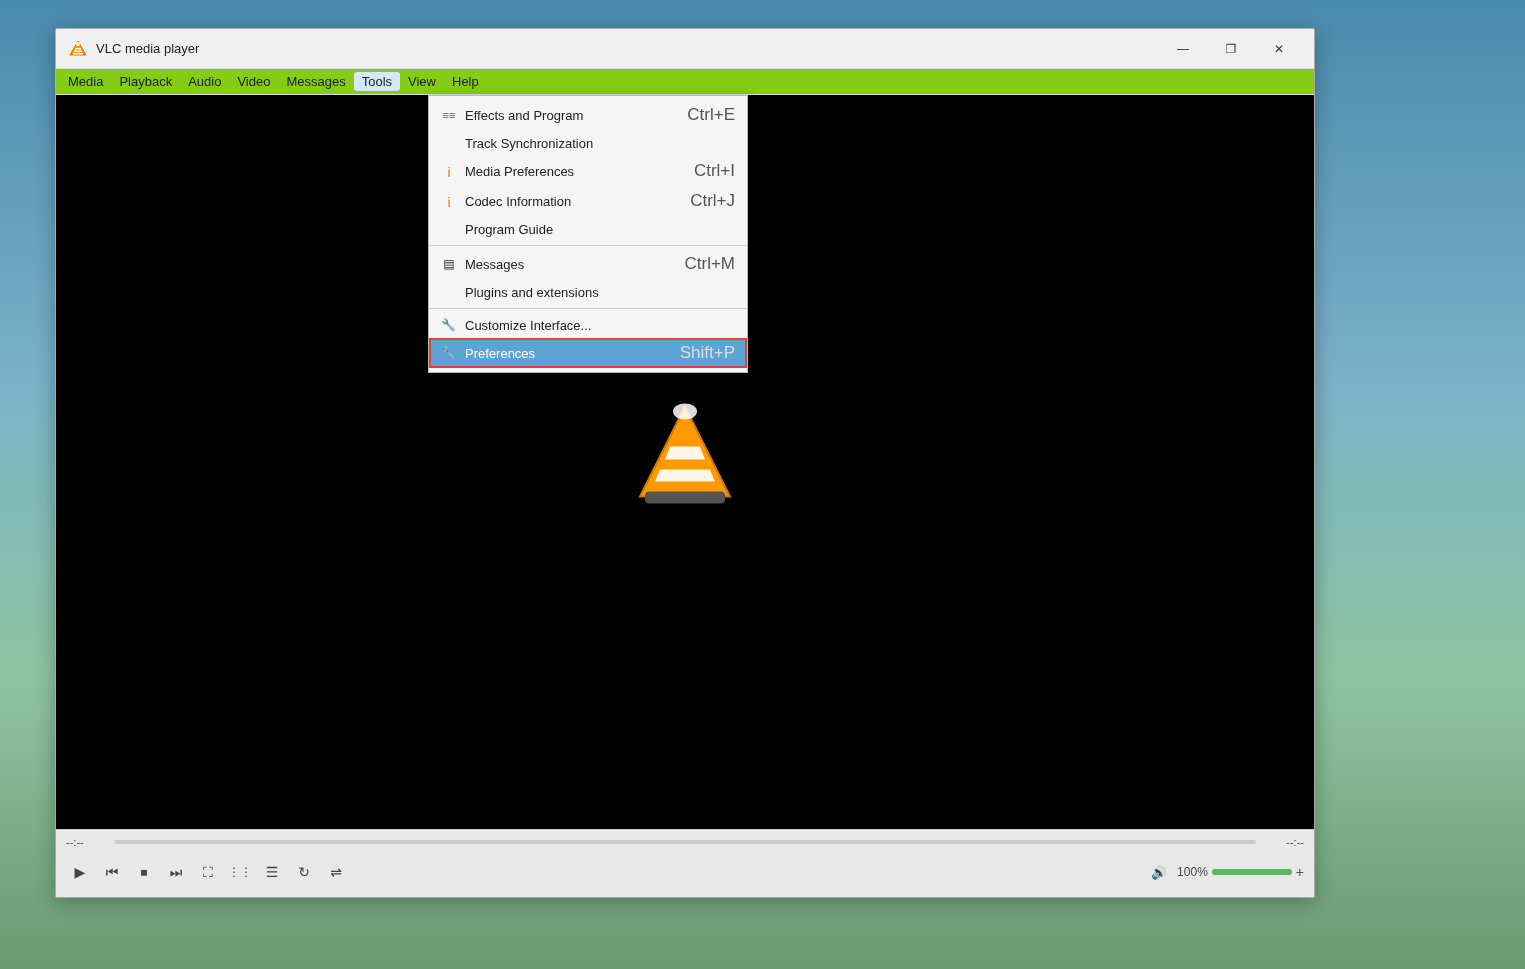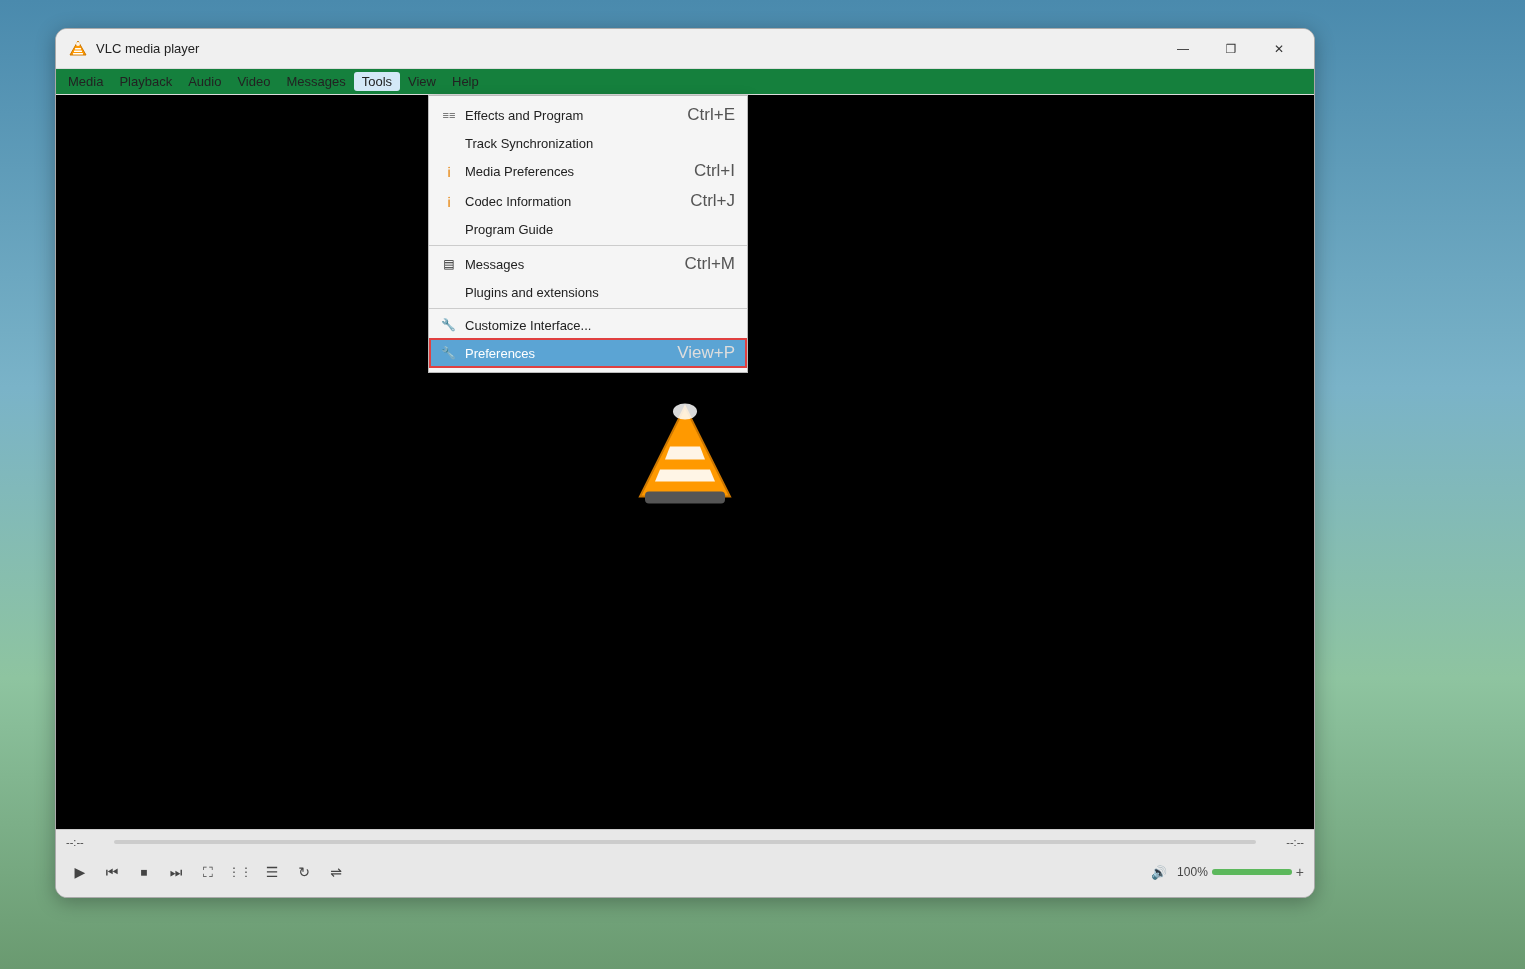--- a/index.html
+++ b/index.html
@@ -27,21 +27,21 @@
 
     
     .window {
       position: absolute;
       top: 28px;
       left: 55px;
       width: 1260px;
       height: 870px;
       background: #f0f0f0;
       border: 1px solid #aaa;
-      border-radius: 12px;
+      border-radius: 2px;
       box-shadow: 0 4px 20px rgba(0,0,0,0.3);
       overflow: hidden;
       display: flex;
       flex-direction: column;
     }
 
     
     .titlebar {
       background: #f0f0f0;
       height: 40px;
@@ -79,21 +79,21 @@
       display: flex;
       align-items: center;
       justify-content: center;
       font-size: 12px;
       color: #333;
       border-radius: 4px;
     }
 
     
     .menubar {
-      background: #15803d;
+      background: #84cc16;
       height: 26px;
       display: flex;
       align-items: center;
       padding: 0 4px;
       border-bottom: 1px solid #ddd;
       flex-shrink: 0;
       position: relative;
     }
 
     .menu-item {
@@ -362,21 +362,21 @@
 
         <div class="dropdown-item">
           <span class="dropdown-icon" style="font-size:12px;">🔧</span>
           <span class="dropdown-label">Customize Interface...</span>
           <span class="dropdown-shortcut"></span>
         </div>
 
         <div class="dropdown-item highlighted">
           <span class="dropdown-icon" style="font-size:12px;">🔧</span>
           <span class="dropdown-label">Preferences</span>
-          <span class="dropdown-shortcut">View+P</span>
+          <span class="dropdown-shortcut">Shift+P</span>
         </div>
 
       </div>
     </div>
 
     <div class="video-area">
 
       <div class="vlc-logo">
         <svg viewBox="0 0 100 115" xmlns="http://www.w3.org/2000/svg">
 

